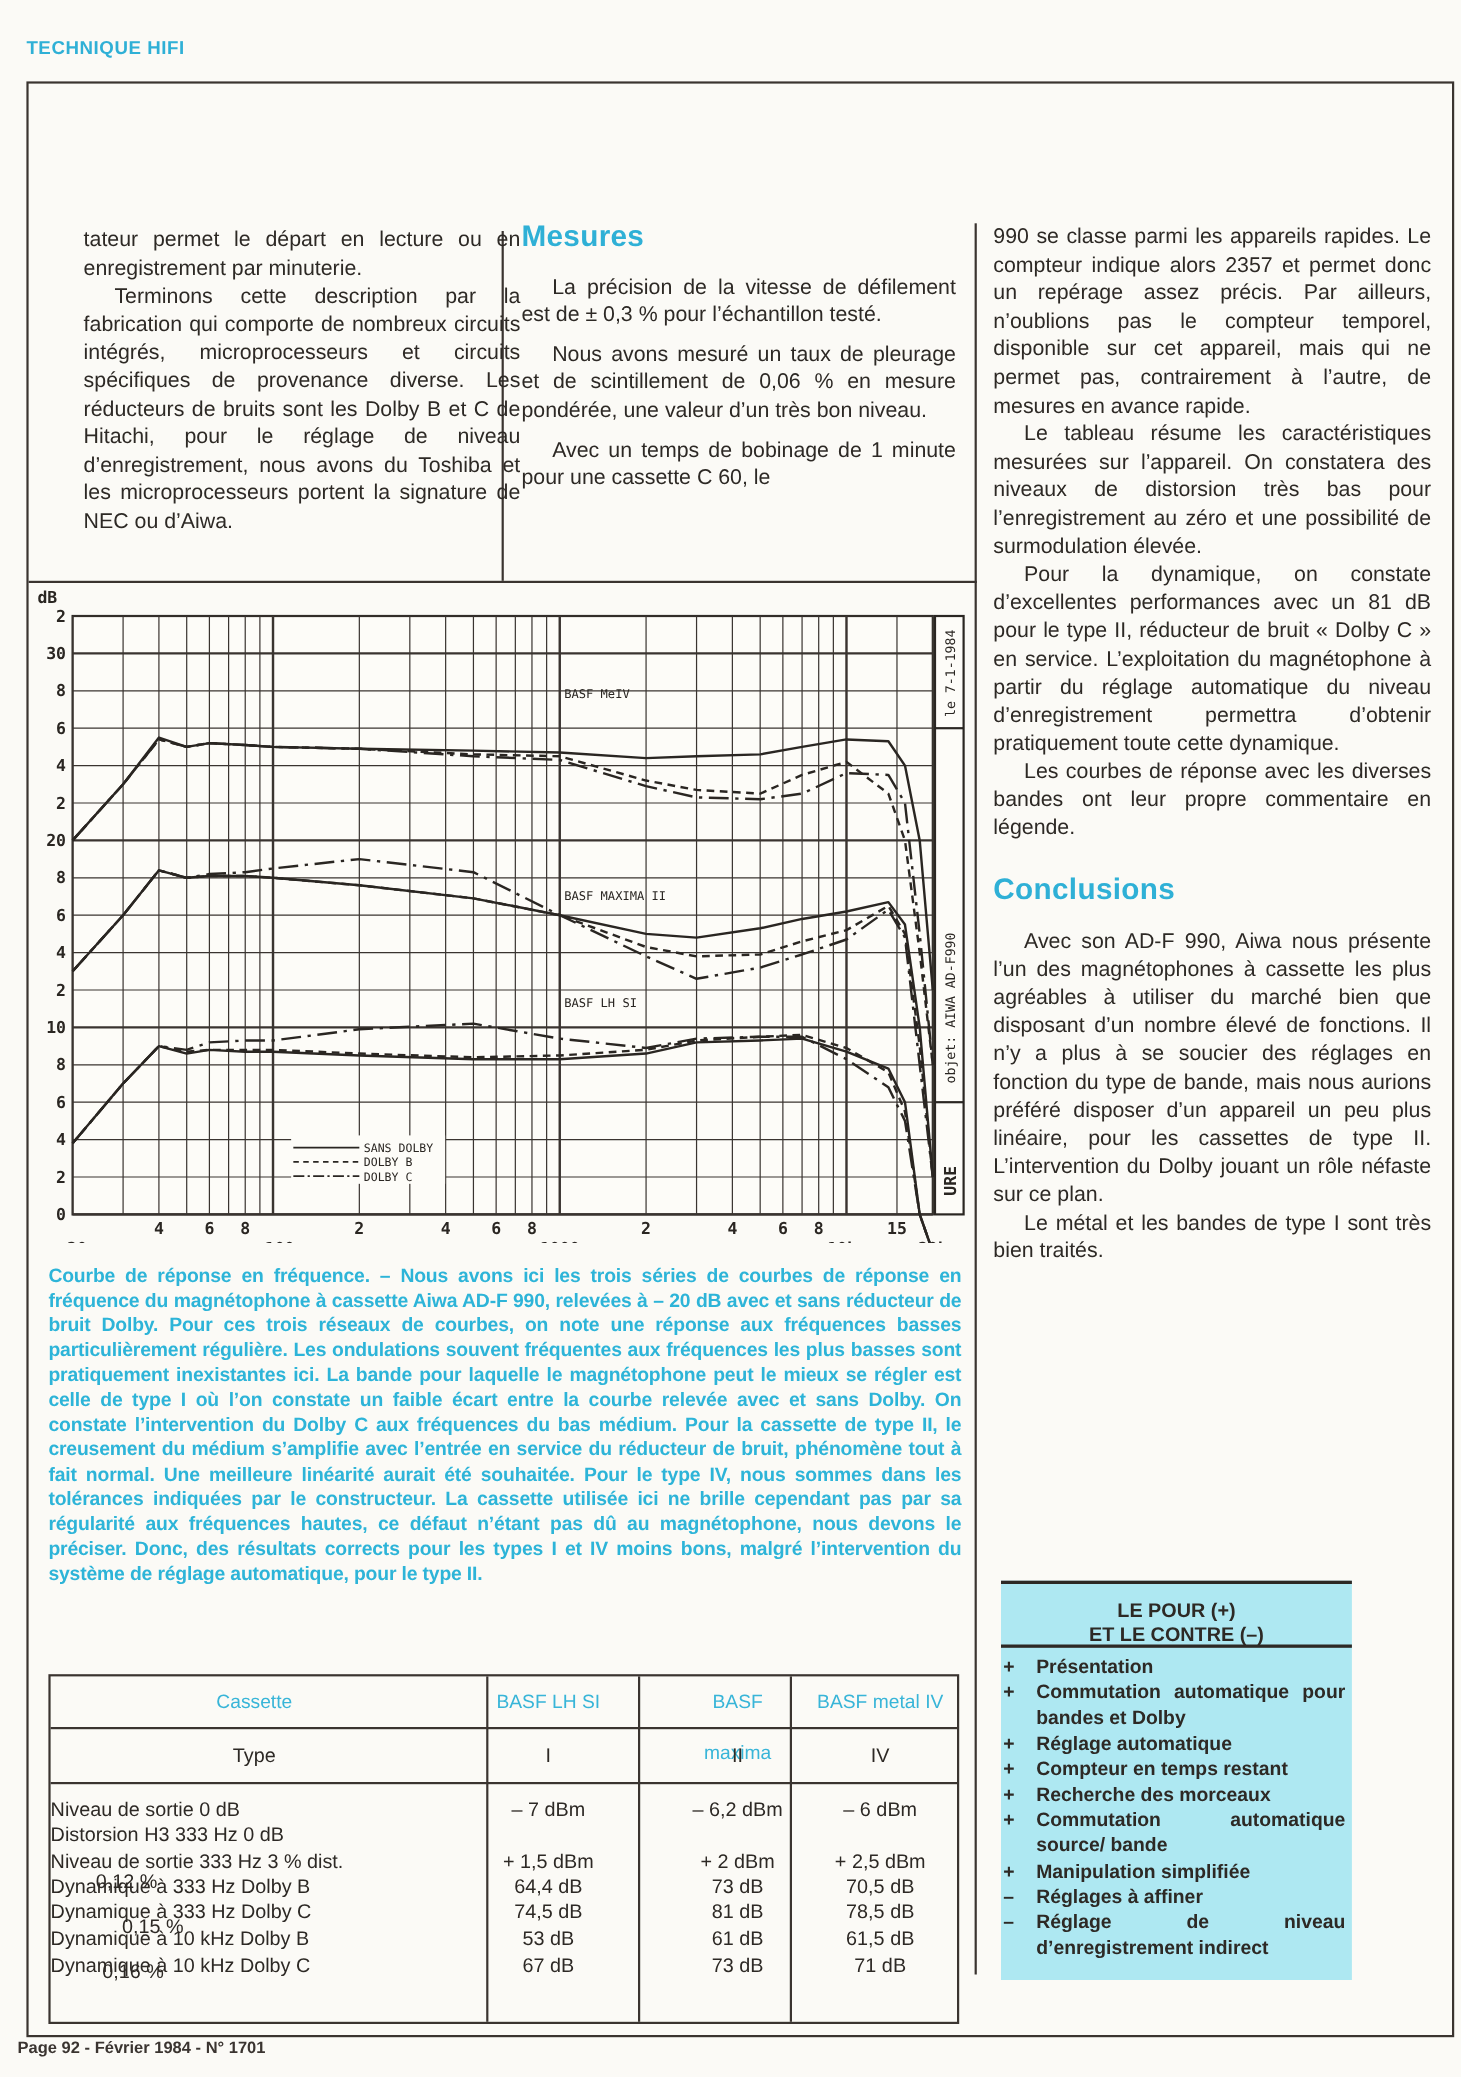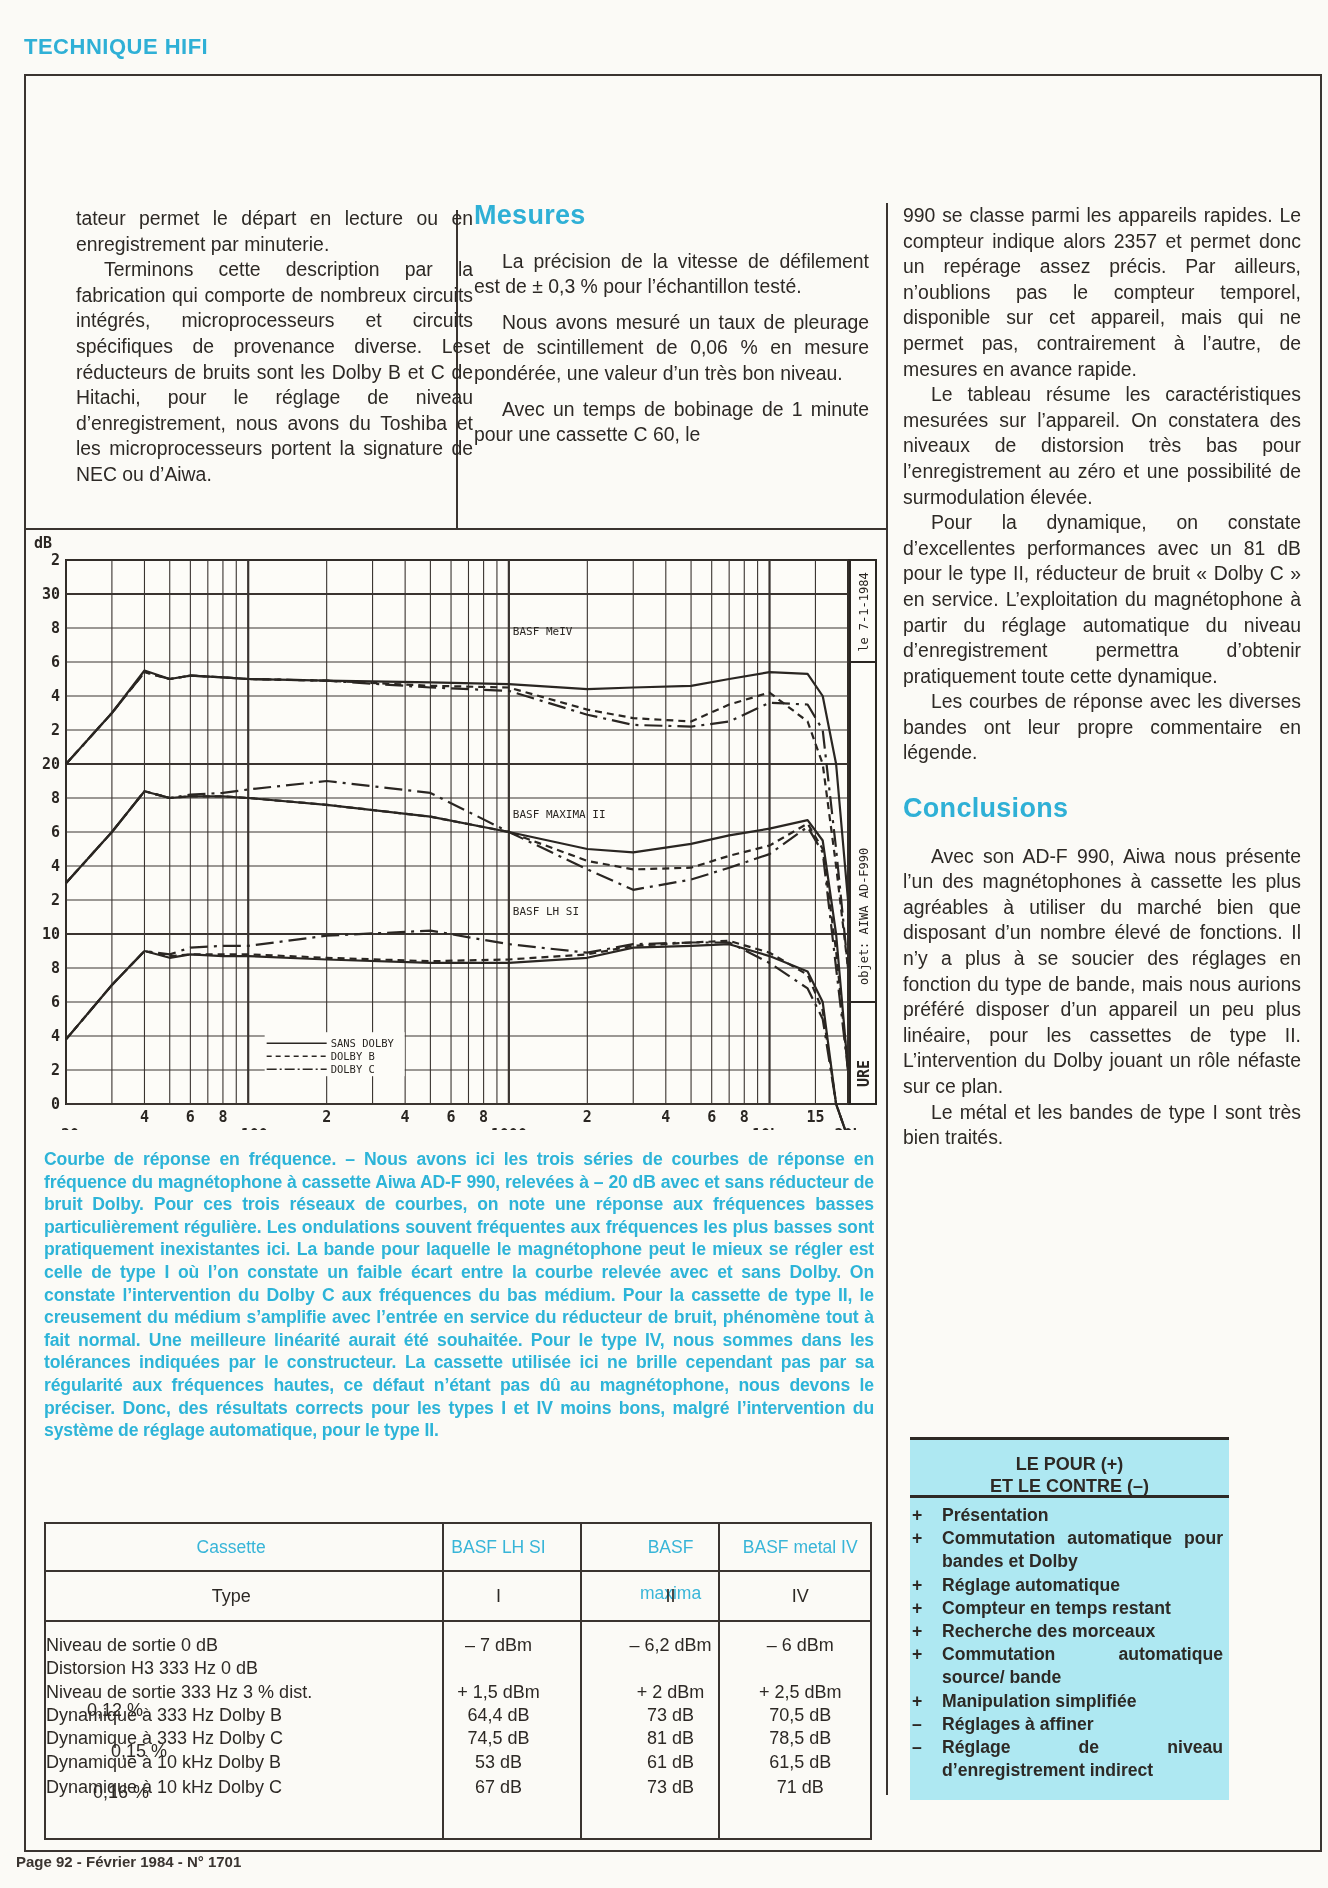--- a/index.html
+++ b/index.html
@@ -4,21 +4,21 @@
 <style>
   html, body { margin:0; padding:0; }
   body {
     width:1328px; height:1888px; position:relative; overflow:hidden;
     background:#fbfaf6; color:#2a2622;
     font-family:"Liberation Sans", sans-serif;
   }
   .section-tag {
     position:absolute; left:24px; top:34px;
     font-family:"Liberation Sans", sans-serif; font-weight:bold;
-    font-size:22px; letter-spacing:0.5px; color:#2fb0d6;
+    font-size:17px; letter-spacing:0.5px; color:#2fb0d6;
   }
   .frame {
     position:absolute; left:24px; top:74px; width:1298px; height:1778px;
     border:2px solid #3a3430; box-sizing:border-box;
   }
   .col {
     position:absolute; font-size:19.4px; line-height:25.6px; text-align:justify;
     color:#2d2925;
   }
   .col p { margin:0; text-indent:28px; }

